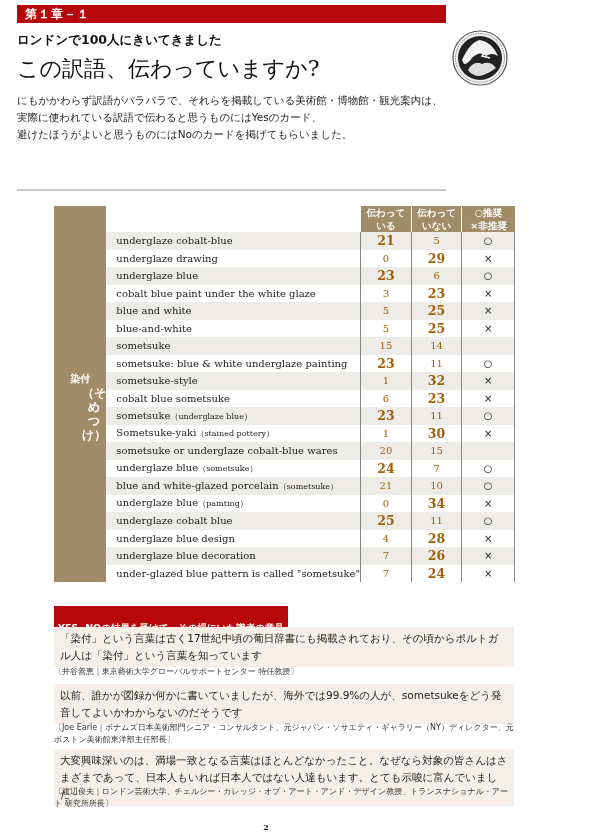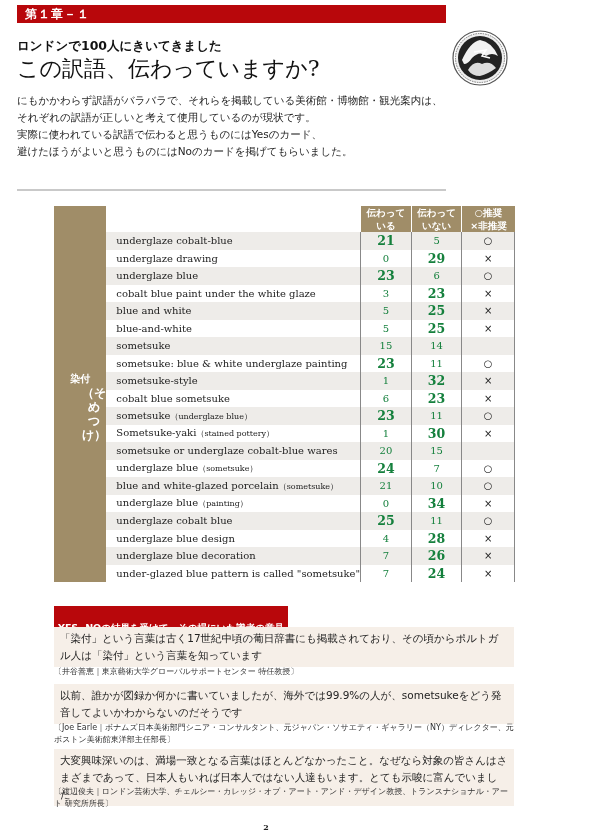--- a/index.html
+++ b/index.html
@@ -1,40 +1,40 @@
 <!DOCTYPE html>
 <html><head>
 <meta charset="utf-8">
 <style>
   html, body { margin:0; padding:0; background:#fff; }
   body { width:602px; height:840px; position:relative; overflow:hidden;
          font-family:"DejaVu Sans", sans-serif; color:#222; }
   .chapter-bar { position:absolute; left:17px; top:5px; width:429px; height:18px;
          background:#b8070b; color:#fff; font-size:12px; font-weight:bold; line-height:18px;
          padding-left:8px; box-sizing:border-box; letter-spacing:1px; }
-  .subtitle { position:absolute; left:17px; top:38px; font-size:12.5px; font-weight:bold; color:#111;text-align:center; }
+  .subtitle { position:absolute; left:17px; top:32px; font-size:12.5px; font-weight:bold; color:#111;text-align:center; }
   .title { position:absolute; left:17px; top:54px; font-family:"DejaVu Serif", serif; font-size:22px; color:#111; }
   .emblem { position:absolute; left:452px; top:30px; width:56px; height:56px; }
   .intro { position:absolute; left:17px; top:92px; width:470px; font-size:10.5px; line-height:17px; color:#222; }
   .intro p { margin:0; white-space:nowrap; }
   .rule { position:absolute; left:17px; top:189px; width:429px; height:2px; background:#c9c9c9; }
 
   .table-wrap { position:absolute; left:54px; top:206px; width:461px; }
   table { border-collapse:collapse; width:100%; font-family:"DejaVu Serif", serif; font-size:10px; }
   td, th { padding:0; height:17.5px; }
   .cat-cell { width:43px; background:#a08d68; color:#fff; font-family:"DejaVu Sans", sans-serif;
               font-size:10px; font-weight:bold; text-align:center; vertical-align:middle; line-height:14px; }
   .cat-cell .reading { font-size:12px; font-weight:bold;padding-left:28px; }
   th.hcol { background:#a08d68; color:#fff; font-family:"DejaVu Sans", sans-serif; font-size:9.5px;
             font-weight:bold; line-height:13px; height:20px; border-left:1px solid #fff; }
   th.blank { background:#fff; }
   tr.row:nth-child(even) td.cell { background:#ffffff; }
   tr.row:nth-child(odd) td.cell { background:#eeece9; }
   td.term { padding-left:10px; color:#222; white-space:nowrap; }
-  td.num { text-align:center; width:56px; border-left:1px solid #888; color:#15803d; }
+  td.num { text-align:center; width:56px; border-left:1px solid #888; color:#a16207; }
   td.num.hi { font-weight:bold; font-size:12.5px; }
   td.mark { text-align:center; width:60px; border-left:1px solid #888; border-right:1px solid #888; font-family:"DejaVu Sans", sans-serif; font-size:10px; }
   .small { font-size:8px; }
 
   .opinion-head { position:absolute; left:54px; top:606px; background:#b8070b; color:#fff;
         font-size:9.5px; font-weight:bold; padding:16px 4px; white-space:nowrap; }
   .quote { position:absolute; left:54px; width:460px; background:#f6efe8; font-size:10.5px;
         line-height:17px; padding:3px 6px; box-sizing:border-box; color:#222; }
   .source { position:absolute; left:54px; width:462px; font-size:8px; line-height:12px; color:#333; }
   .page-num { position:absolute; left:0; width:532px; top:822px; text-align:center;
@@ -51,21 +51,20 @@
   <circle cx="28" cy="28" r="27" fill="#fff" stroke="#555" stroke-width="1.2"></circle>
   <circle cx="28" cy="28" r="24.5" fill="#eee" stroke="#777" stroke-width="1" stroke-dasharray="1.5 1"></circle>
   <circle cx="28" cy="28" r="22" fill="#222"></circle>
   <path d="M10 30 Q18 12 28 10 Q40 12 46 26 Q40 22 34 26 Q28 20 20 28 Q16 34 12 34 Z" fill="#f2f2f2"></path>
   <path d="M16 40 Q22 30 30 34 Q38 30 44 38 Q36 44 28 46 Q20 46 16 40 Z" fill="#ddd"></path>
   <path d="M22 22 L34 20 L30 26 L38 28" stroke="#fff" stroke-width="1.5" fill="none"></path>
 </svg>
 
 <div class="intro">
   <p>にもかかわらず訳語がバラバラで、それらを掲載している美術館・博物館・観光案内は、</p>
-  <p>それぞれの訳語が正しいと考えて使用しているのが現状です。</p>
   <p>実際に使われている訳語で伝わると思うものにはYesのカード、</p>
   <p>避けたほうがよいと思うものにはNoのカードを掲げてもらいました。</p>
 </div>
 <div class="rule"></div>
 
 <div class="table-wrap">
   <table>
     <thead>
       <tr>
         <th class="cat-cell"></th>

